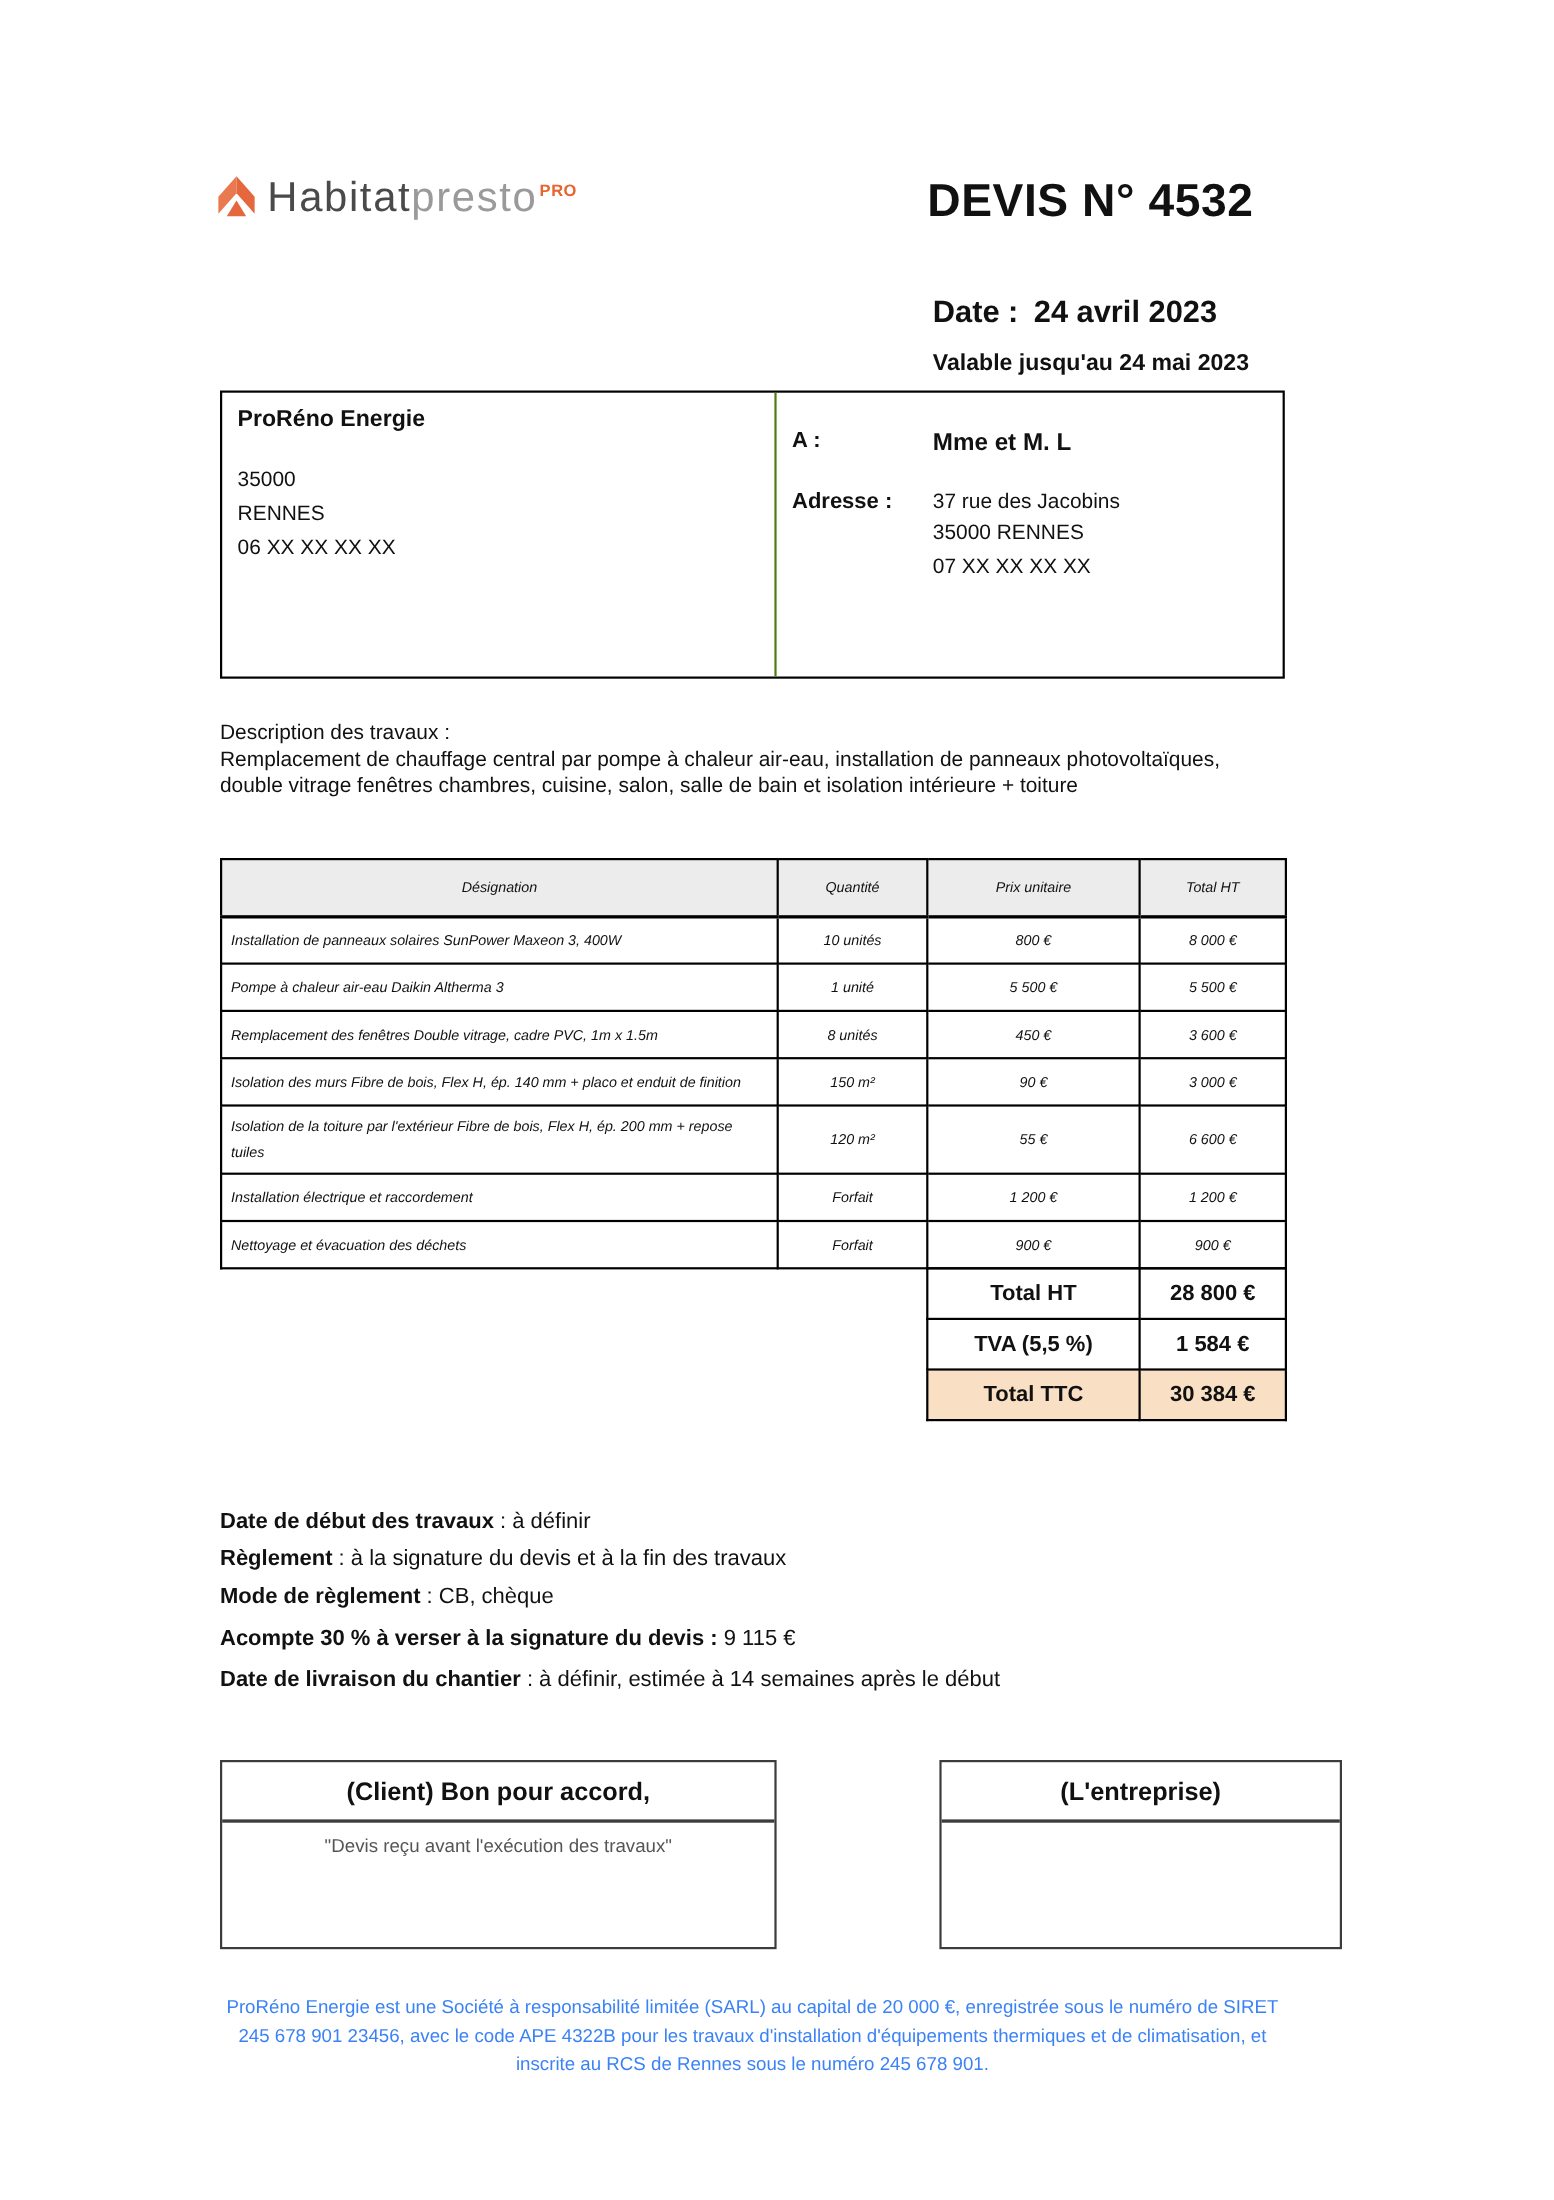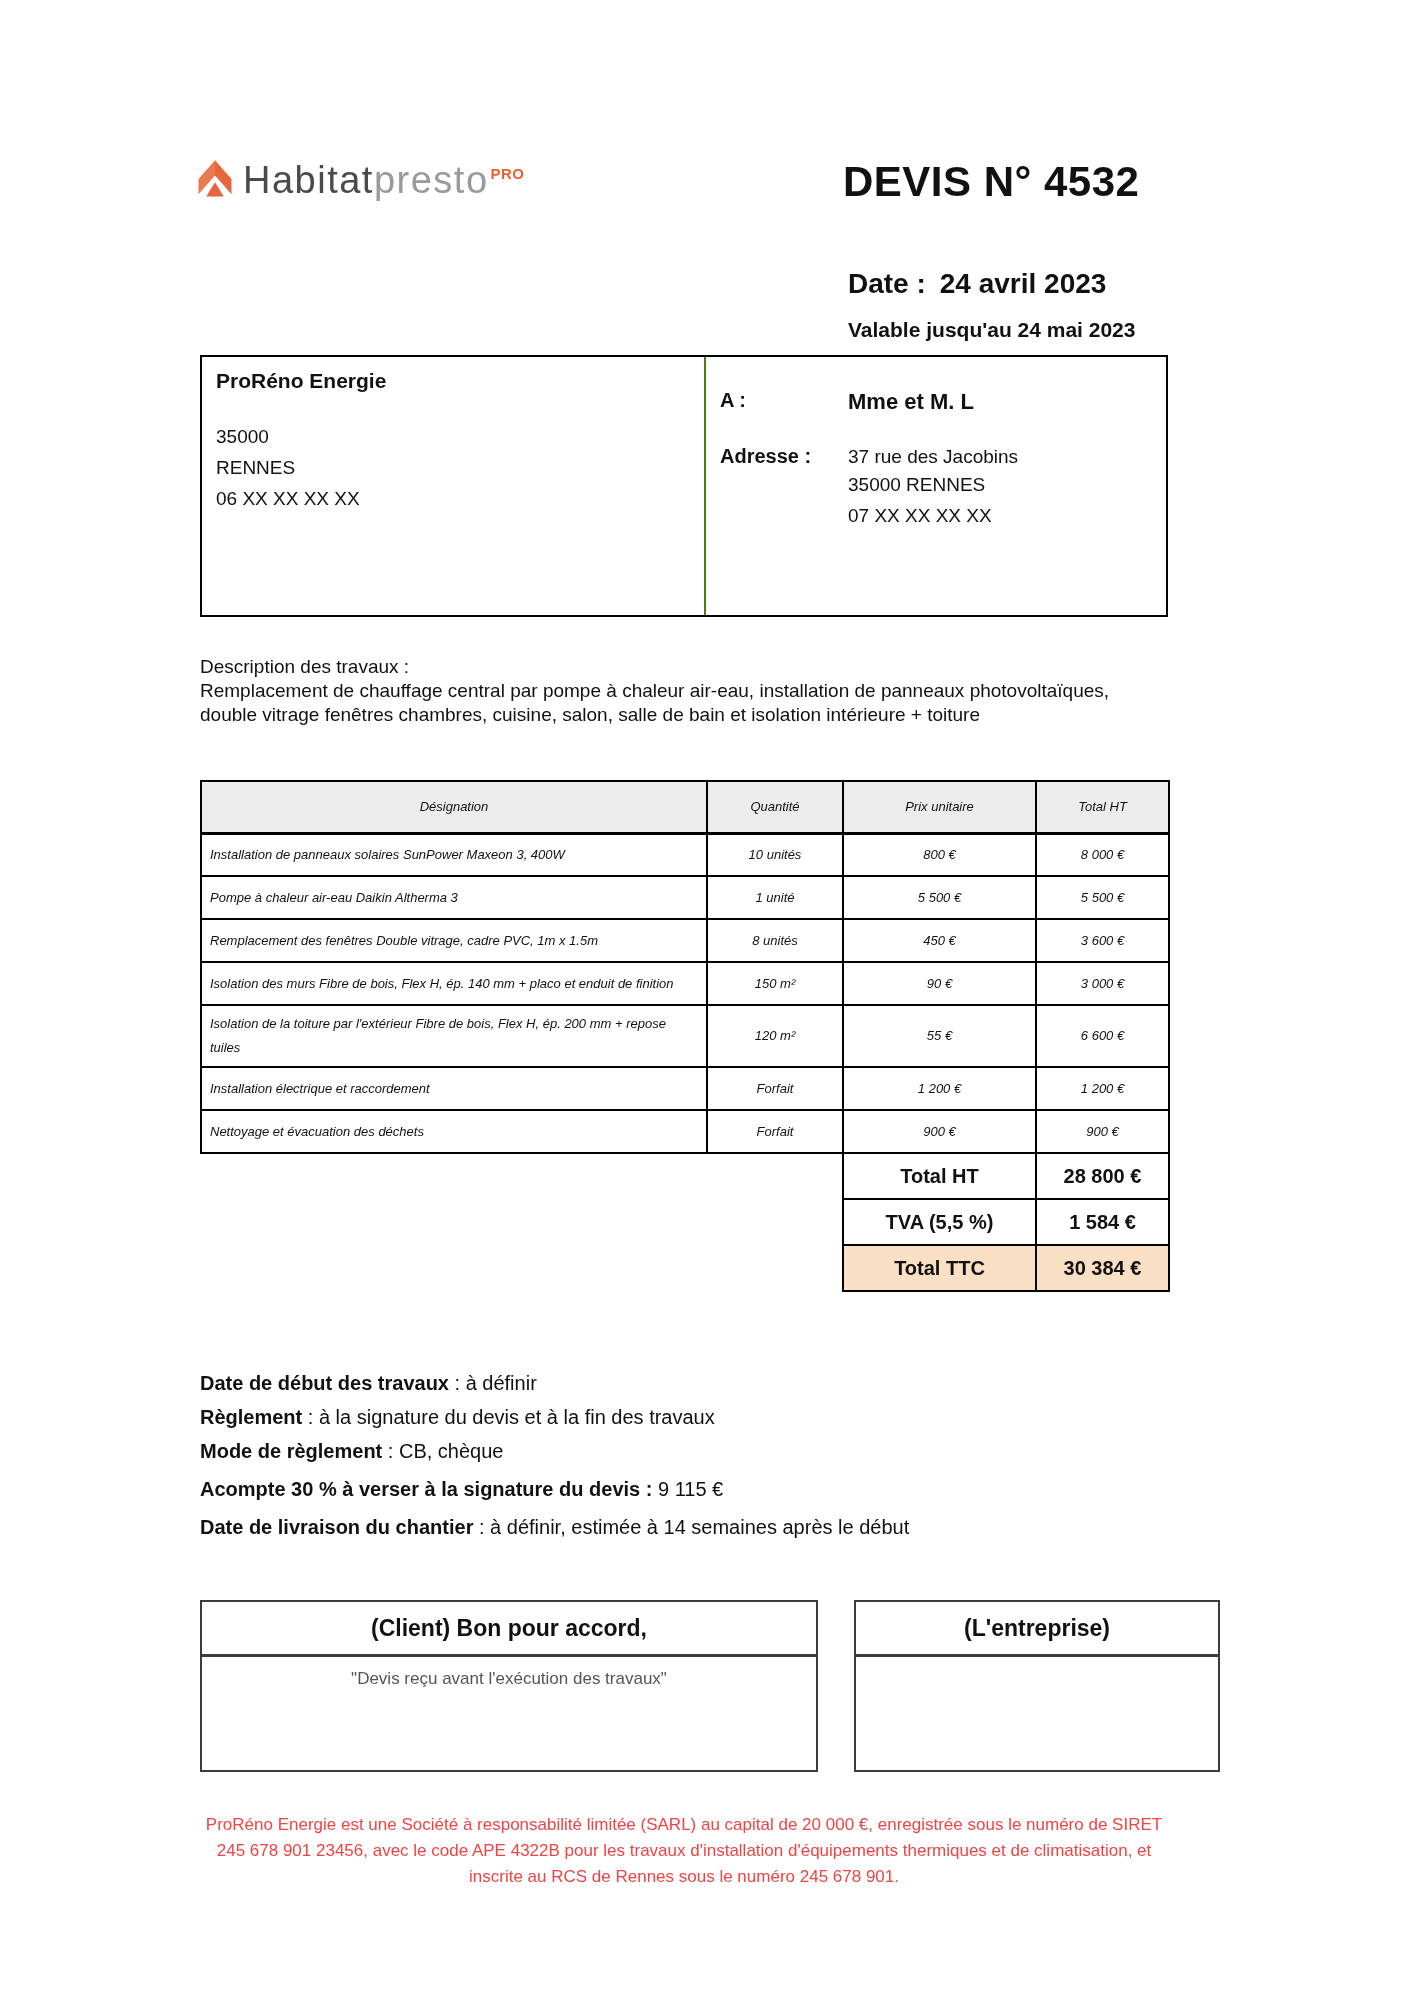--- a/index.html
+++ b/index.html
@@ -49,27 +49,27 @@
   .totals tr.hl td { background:#F9DFC3; }
 
   
   .terms { position:absolute; left:200px; top:1371px; width:970px; font-size:20px; }
   .term-line { margin-bottom:9px; line-height:25px; }
   .term-line.gap { margin-top:13px; }
   .term-bold { font-weight:bold; }
 
   
   .sig-box { position:absolute; top:1600px; border:2px solid #3c3c3c; height:172px; background:#fff; }
-  .sig-client { left:200px; width:618px; }
+  .sig-client { left:200px; width:506px; }
   .sig-company { left:854px; width:366px; }
   .sig-head { height:55px; border-bottom:3px solid #3c3c3c; display:flex; align-items:center; justify-content:center; font-size:23px; font-weight:bold; }
   .sig-body { padding-top:12px; text-align:center; font-size:17px; color:#555; }
 
   
-  .footer { position:absolute; left:200px; top:1812px; width:968px; text-align:center; font-size:17px; line-height:26px; color:#ef4444; }
+  .footer { position:absolute; left:200px; top:1812px; width:968px; text-align:center; font-size:17px; line-height:26px; color:#3b82f6; }
 </style>
 </head>
 <body>
 
 <div class="page">
 
   <div class="logo">
     <span>
       <svg width="44" height="44" viewBox="0 0 40 40" aria-hidden="true">
         <polygon points="20,2 5,19 5,33 20,16" fill="#E97A50"></polygon>

